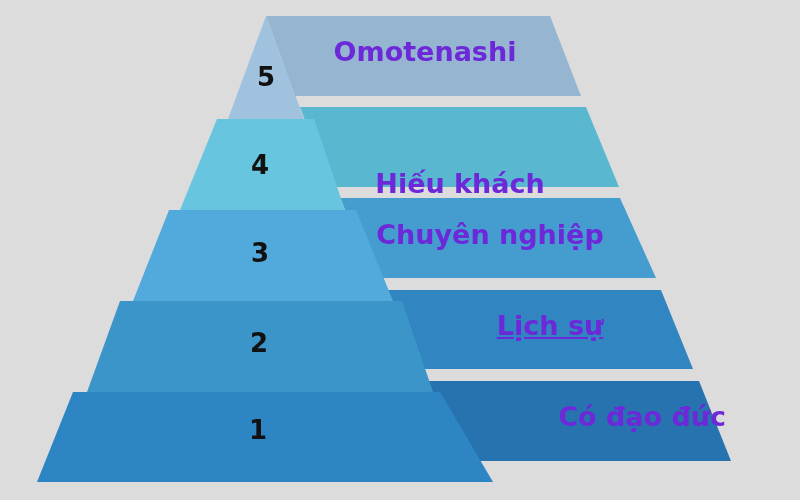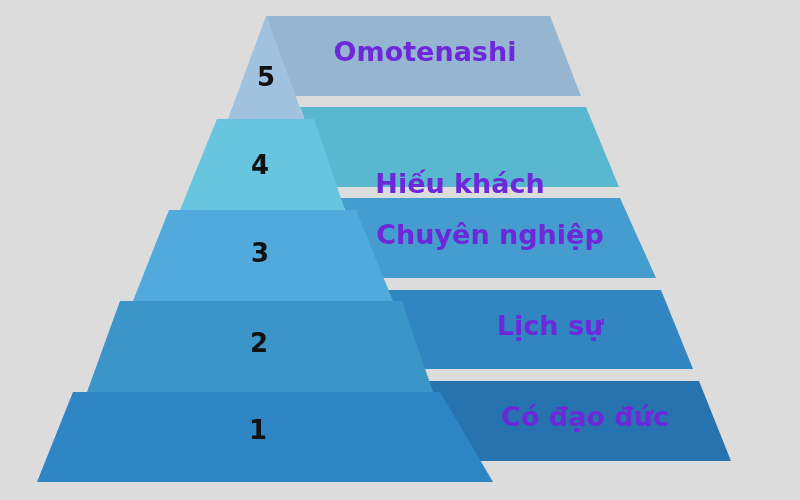--- a/index.html
+++ b/index.html
@@ -28,14 +28,14 @@
 
 <div class="num" style="left:246px; top:62px;">5</div>
 <div class="num" style="left:240px; top:150px;">4</div>
 <div class="num" style="left:240px; top:238px;">3</div>
 <div class="num" style="left:239px; top:328px;">2</div>
 <div class="num" style="left:238px; top:415px;">1</div>
 
 <div class="lbl" style="left:300px; width:250px; top:36px;">Omotenashi</div>
 <div class="lbl" style="left:340px; width:240px; top:127px;margin-top:41px;">Hiếu khách</div>
 <div class="lbl" style="left:360px; width:260px; top:219px;">Chuyên nghiệp</div>
-<div class="lbl" style="left:440px; width:220px; top:310px;">Lịch sự</div>
-<div class="lbl" style="left:470px; width:230px; top:401px;">Có đạo đức</div>
+<div class="lbl" style="left:440px; width:220px; top:310px;text-decoration:underline;">Lịch sự</div>
+<div class="lbl" style="left:496px; width:230px; top:401px;text-align:right;">Có đạo đức</div>
 
 </body></html>

